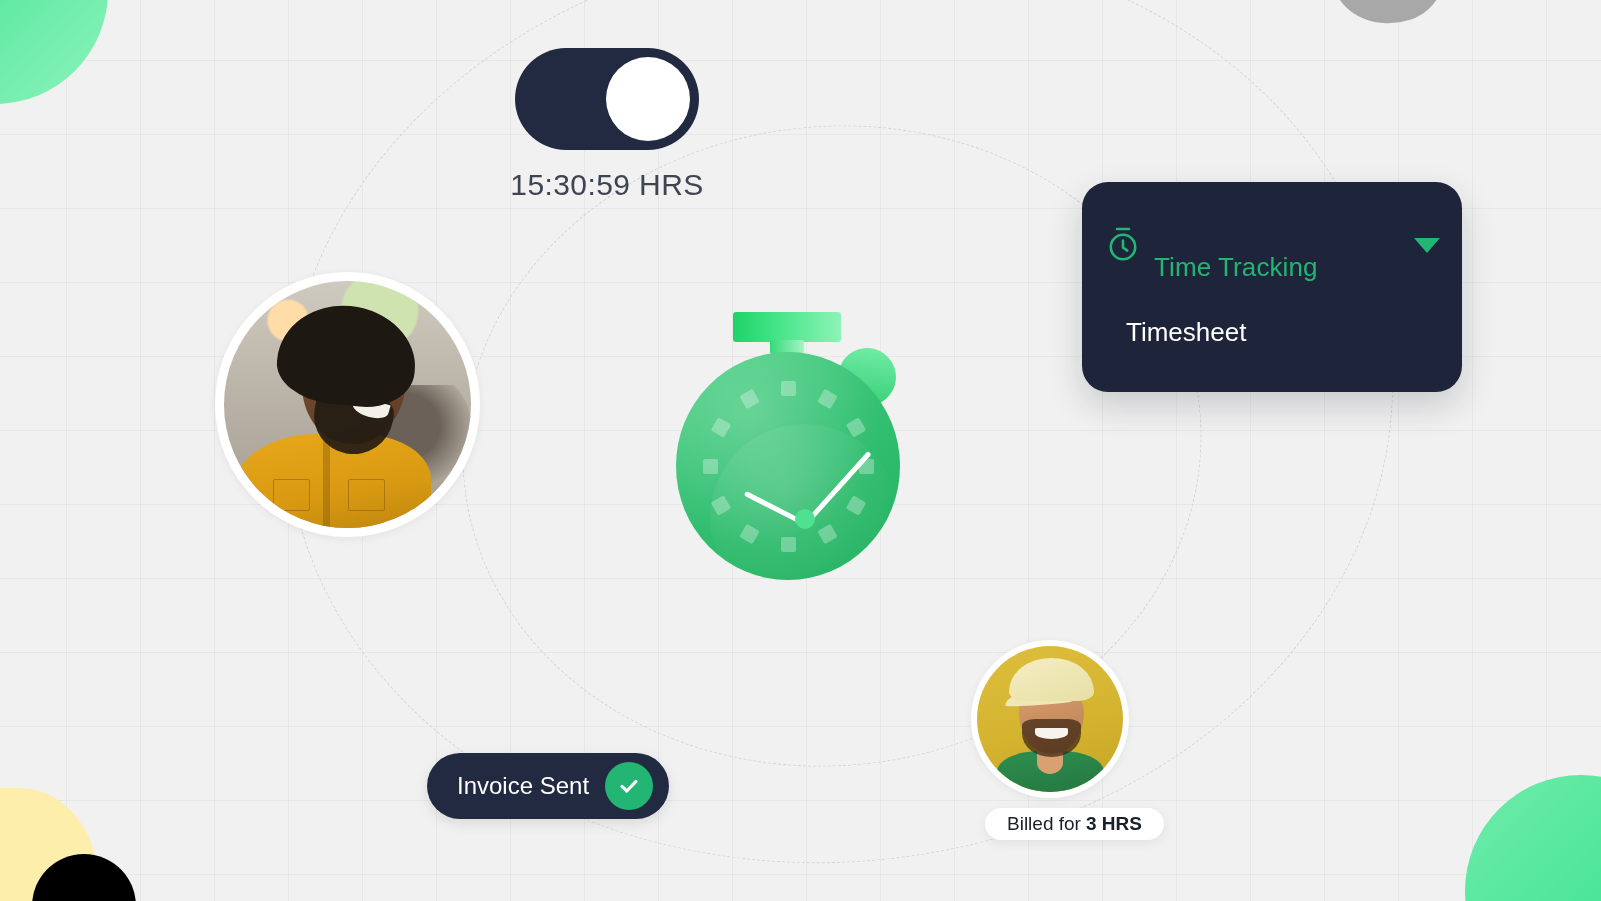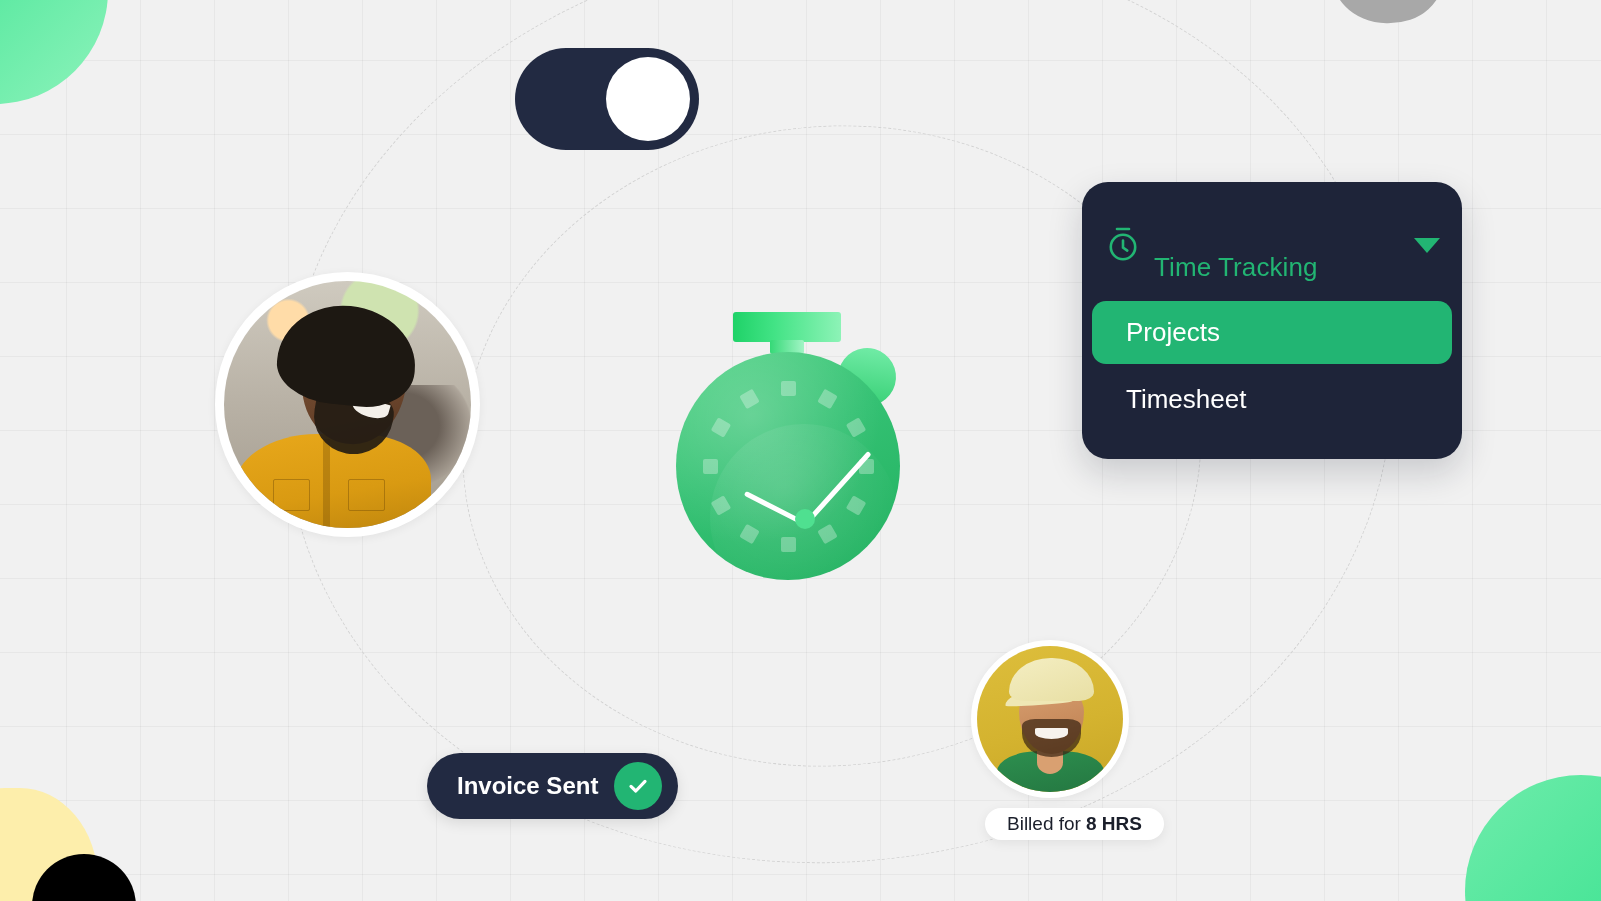--- a/index.html
+++ b/index.html
@@ -259,21 +259,21 @@
     height:66px;
     background:#222a42;
     border-radius:34px;
     display:flex; align-items:center;
     gap:16px;
     padding:0 16px 0 30px;
     cursor:pointer;
     box-shadow:0 4px 14px rgba(0,0,0,0.10);
   }
   .pill-dark .label {
-    font-size:24px; color:#fff; font-weight:700;
+    font-size:24px; color:#fff; font-weight:400;
   }
   .check-circle {
     width:48px; height:48px;
     border-radius:50%;
     background:#22b573;
     display:flex; align-items:center; justify-content:center;
   }
   .check-circle svg { display:block; }
 
   
@@ -393,20 +393,21 @@
   <div class="blob blob-br"></div>
   <div class="blob blob-bl-y"></div>
   <div class="blob blob-bl-k"></div>
 
   <div class="orbit orbit-outer"></div>
   <div class="orbit orbit-inner"></div>
 
   <div class="toggle">
     <div class="toggle-knob"></div>
   </div>
+  <div class="timer-text">15:30:59 HRS</div>
 
   <div class="avatar avatar-1">
     <div class="photo">
       <div class="p1-bg2"></div>
       <div class="p1-shirt"></div>
       <div class="p1-placket"></div>
       <div class="p1-pocket-l"></div>
       <div class="p1-pocket-r"></div>
       <div class="p1-face"></div>
       <div class="p1-beard"></div>
@@ -446,38 +447,37 @@
       <span>
         <svg width="34" height="36" viewBox="0 0 34 36" fill="none">
           <line x1="11" y1="3" x2="23" y2="3" stroke="#22b573" stroke-width="2.6" stroke-linecap="round"></line>
           <circle cx="17" cy="21" r="12.2" stroke="#22b573" stroke-width="2.6"></circle>
           <path d="M17 14.5V21.5L21.3 24.6" stroke="#22b573" stroke-width="2.6" stroke-linecap="round"></path>
         </svg>
       </span>
       <span class="dd-title">Time Tracking</span>
       <span class="dd-caret"></span>
     </div>
-    <div class="dd-item active">Projects</div>
     <div class="dd-item">Timesheet</div>
   </div>
 
   <div class="avatar avatar-2">
     <div class="photo">
       <div class="p2-shirt"></div>
       <div class="p2-collar"></div>
       <div class="p2-face"></div>
       <div class="p2-beard"></div>
       <div class="p2-smile"></div>
       <div class="p2-brim"></div>
       <div class="p2-cap"></div>
     </div>
   </div>
   <div class="pill-white badge-billed">
     <span>Billed for</span>
-    <b>8 HRS</b>
+    <b>3 HRS</b>
   </div>
 
   <div class="pill-dark">
     <span class="label">Invoice Sent</span>
     <span class="check-circle">
       <svg width="26" height="26" viewBox="0 0 26 26" fill="none">
         <path d="M6 13.4L10.8 18L20 8.4" stroke="#ffffff" stroke-width="3.2" stroke-linecap="round" stroke-linejoin="round"></path>
       </svg>
     </span>
   </div>

